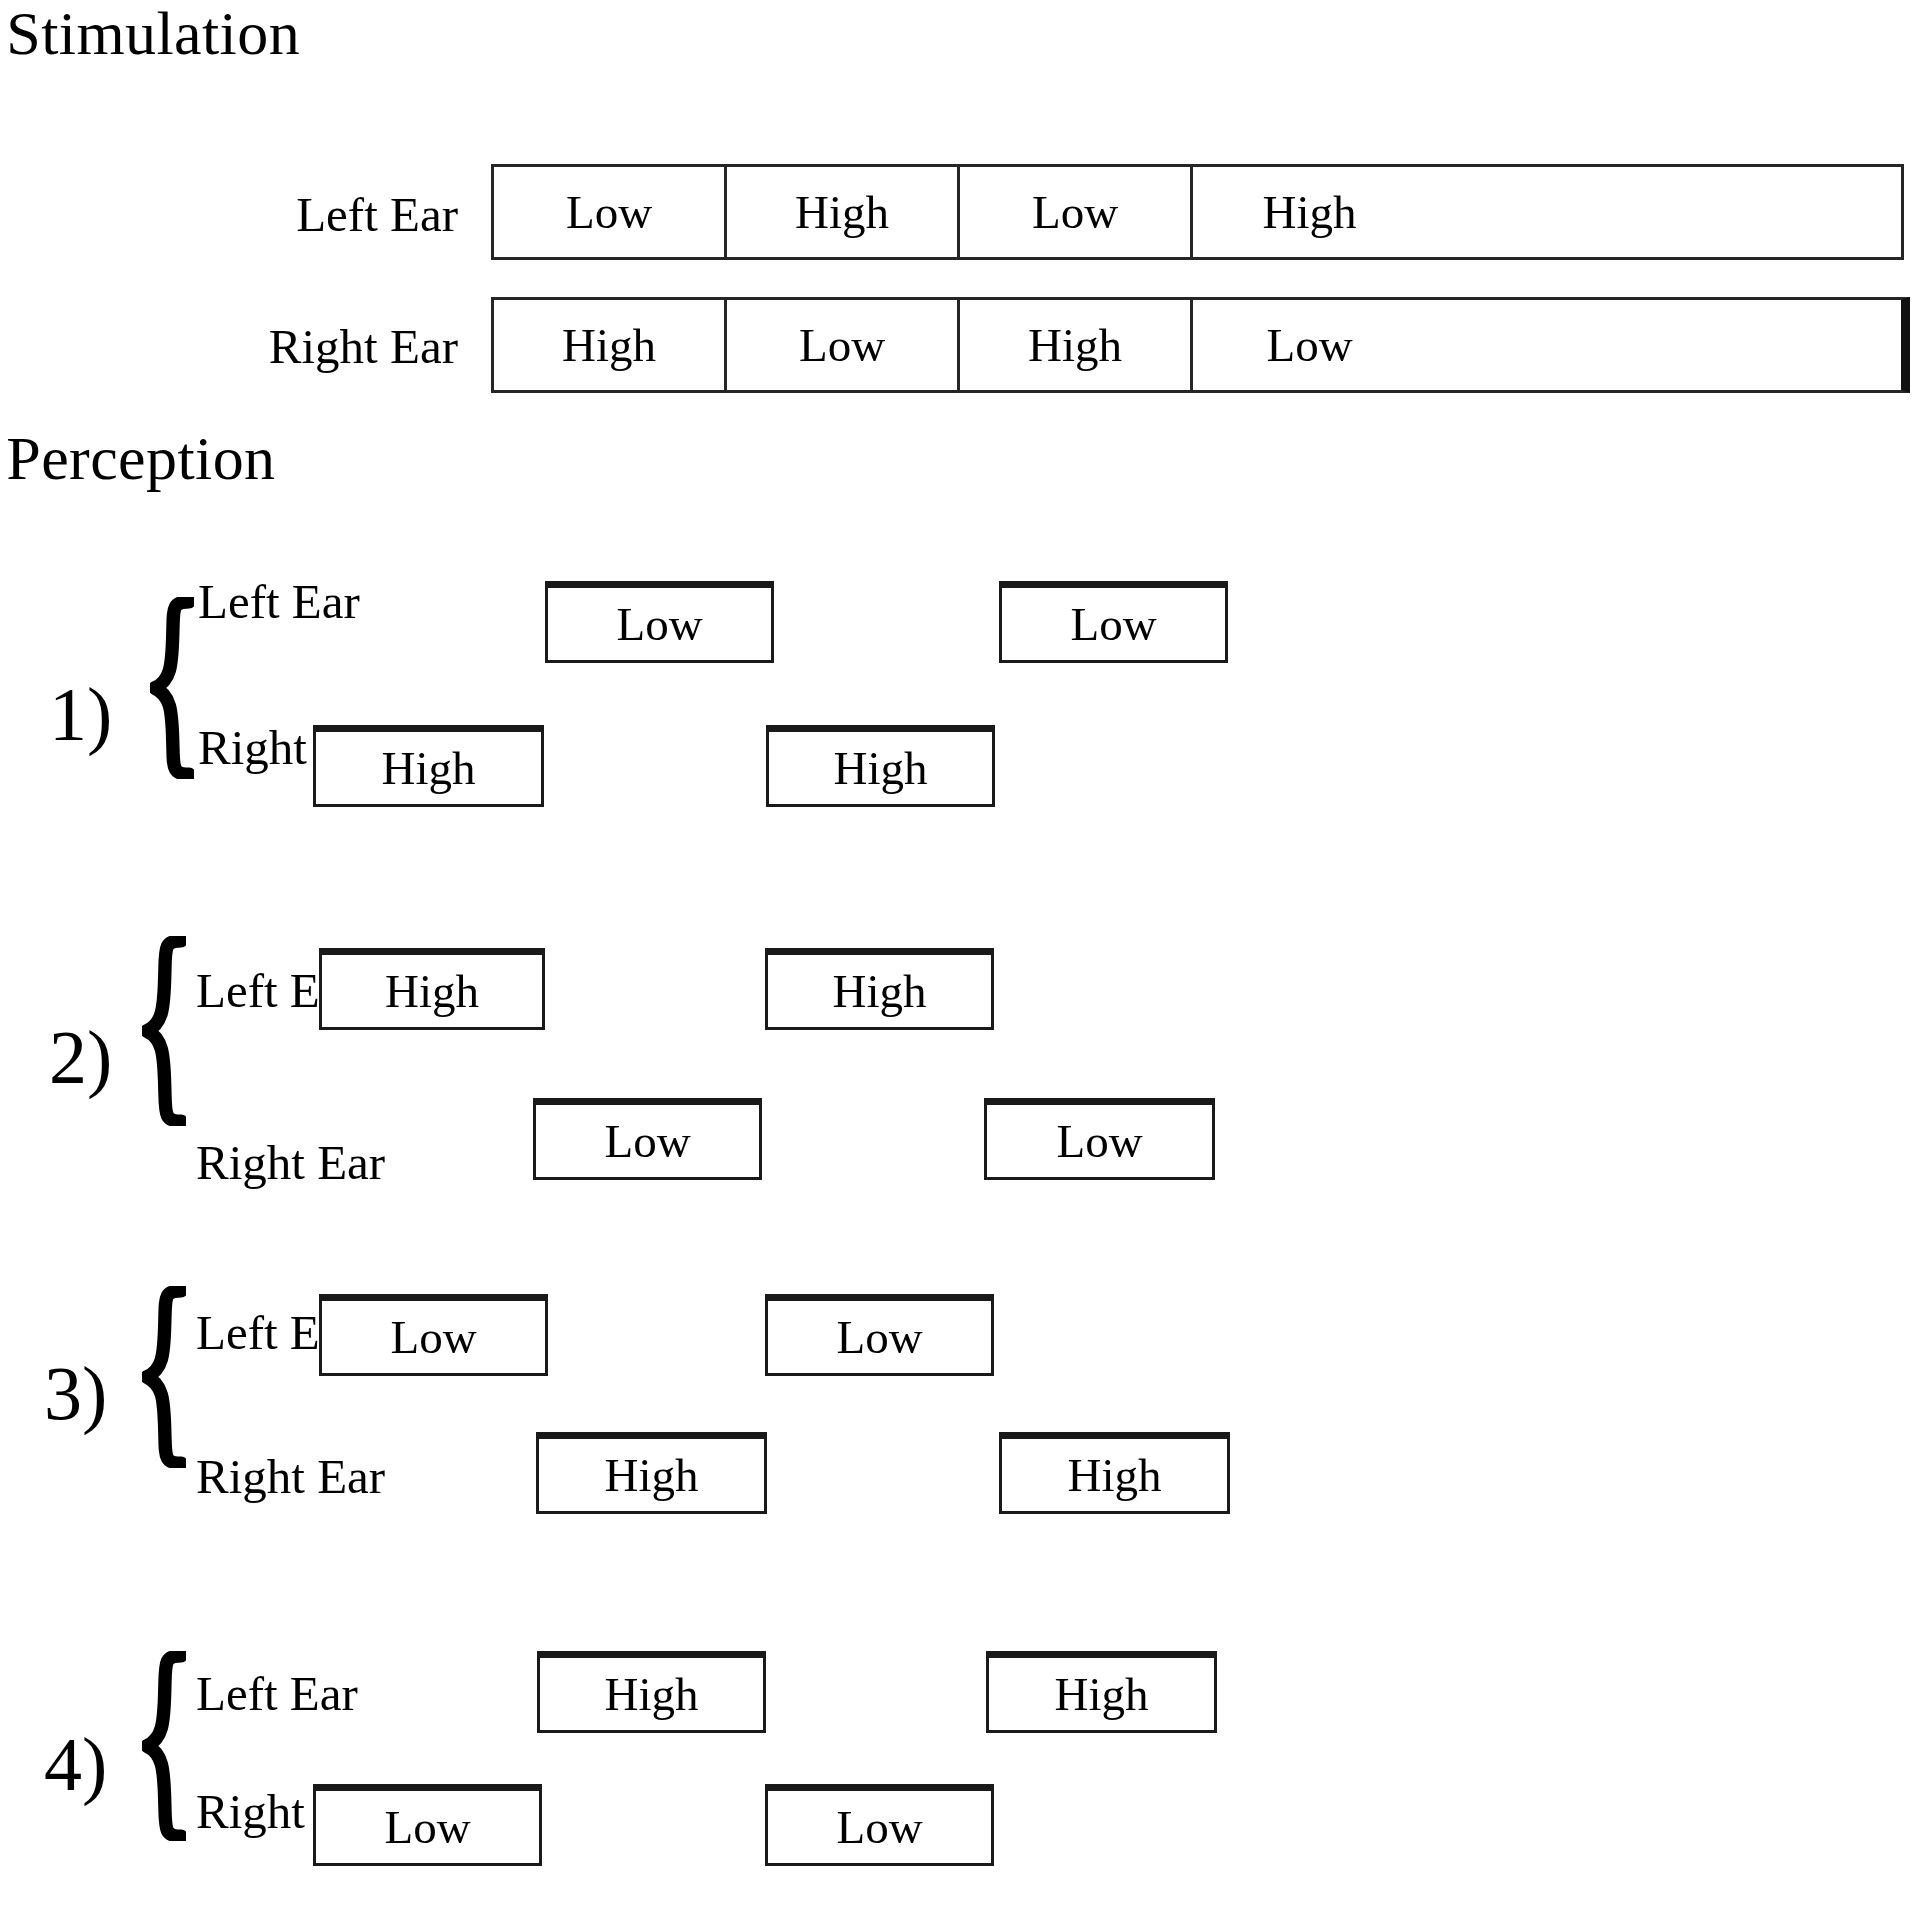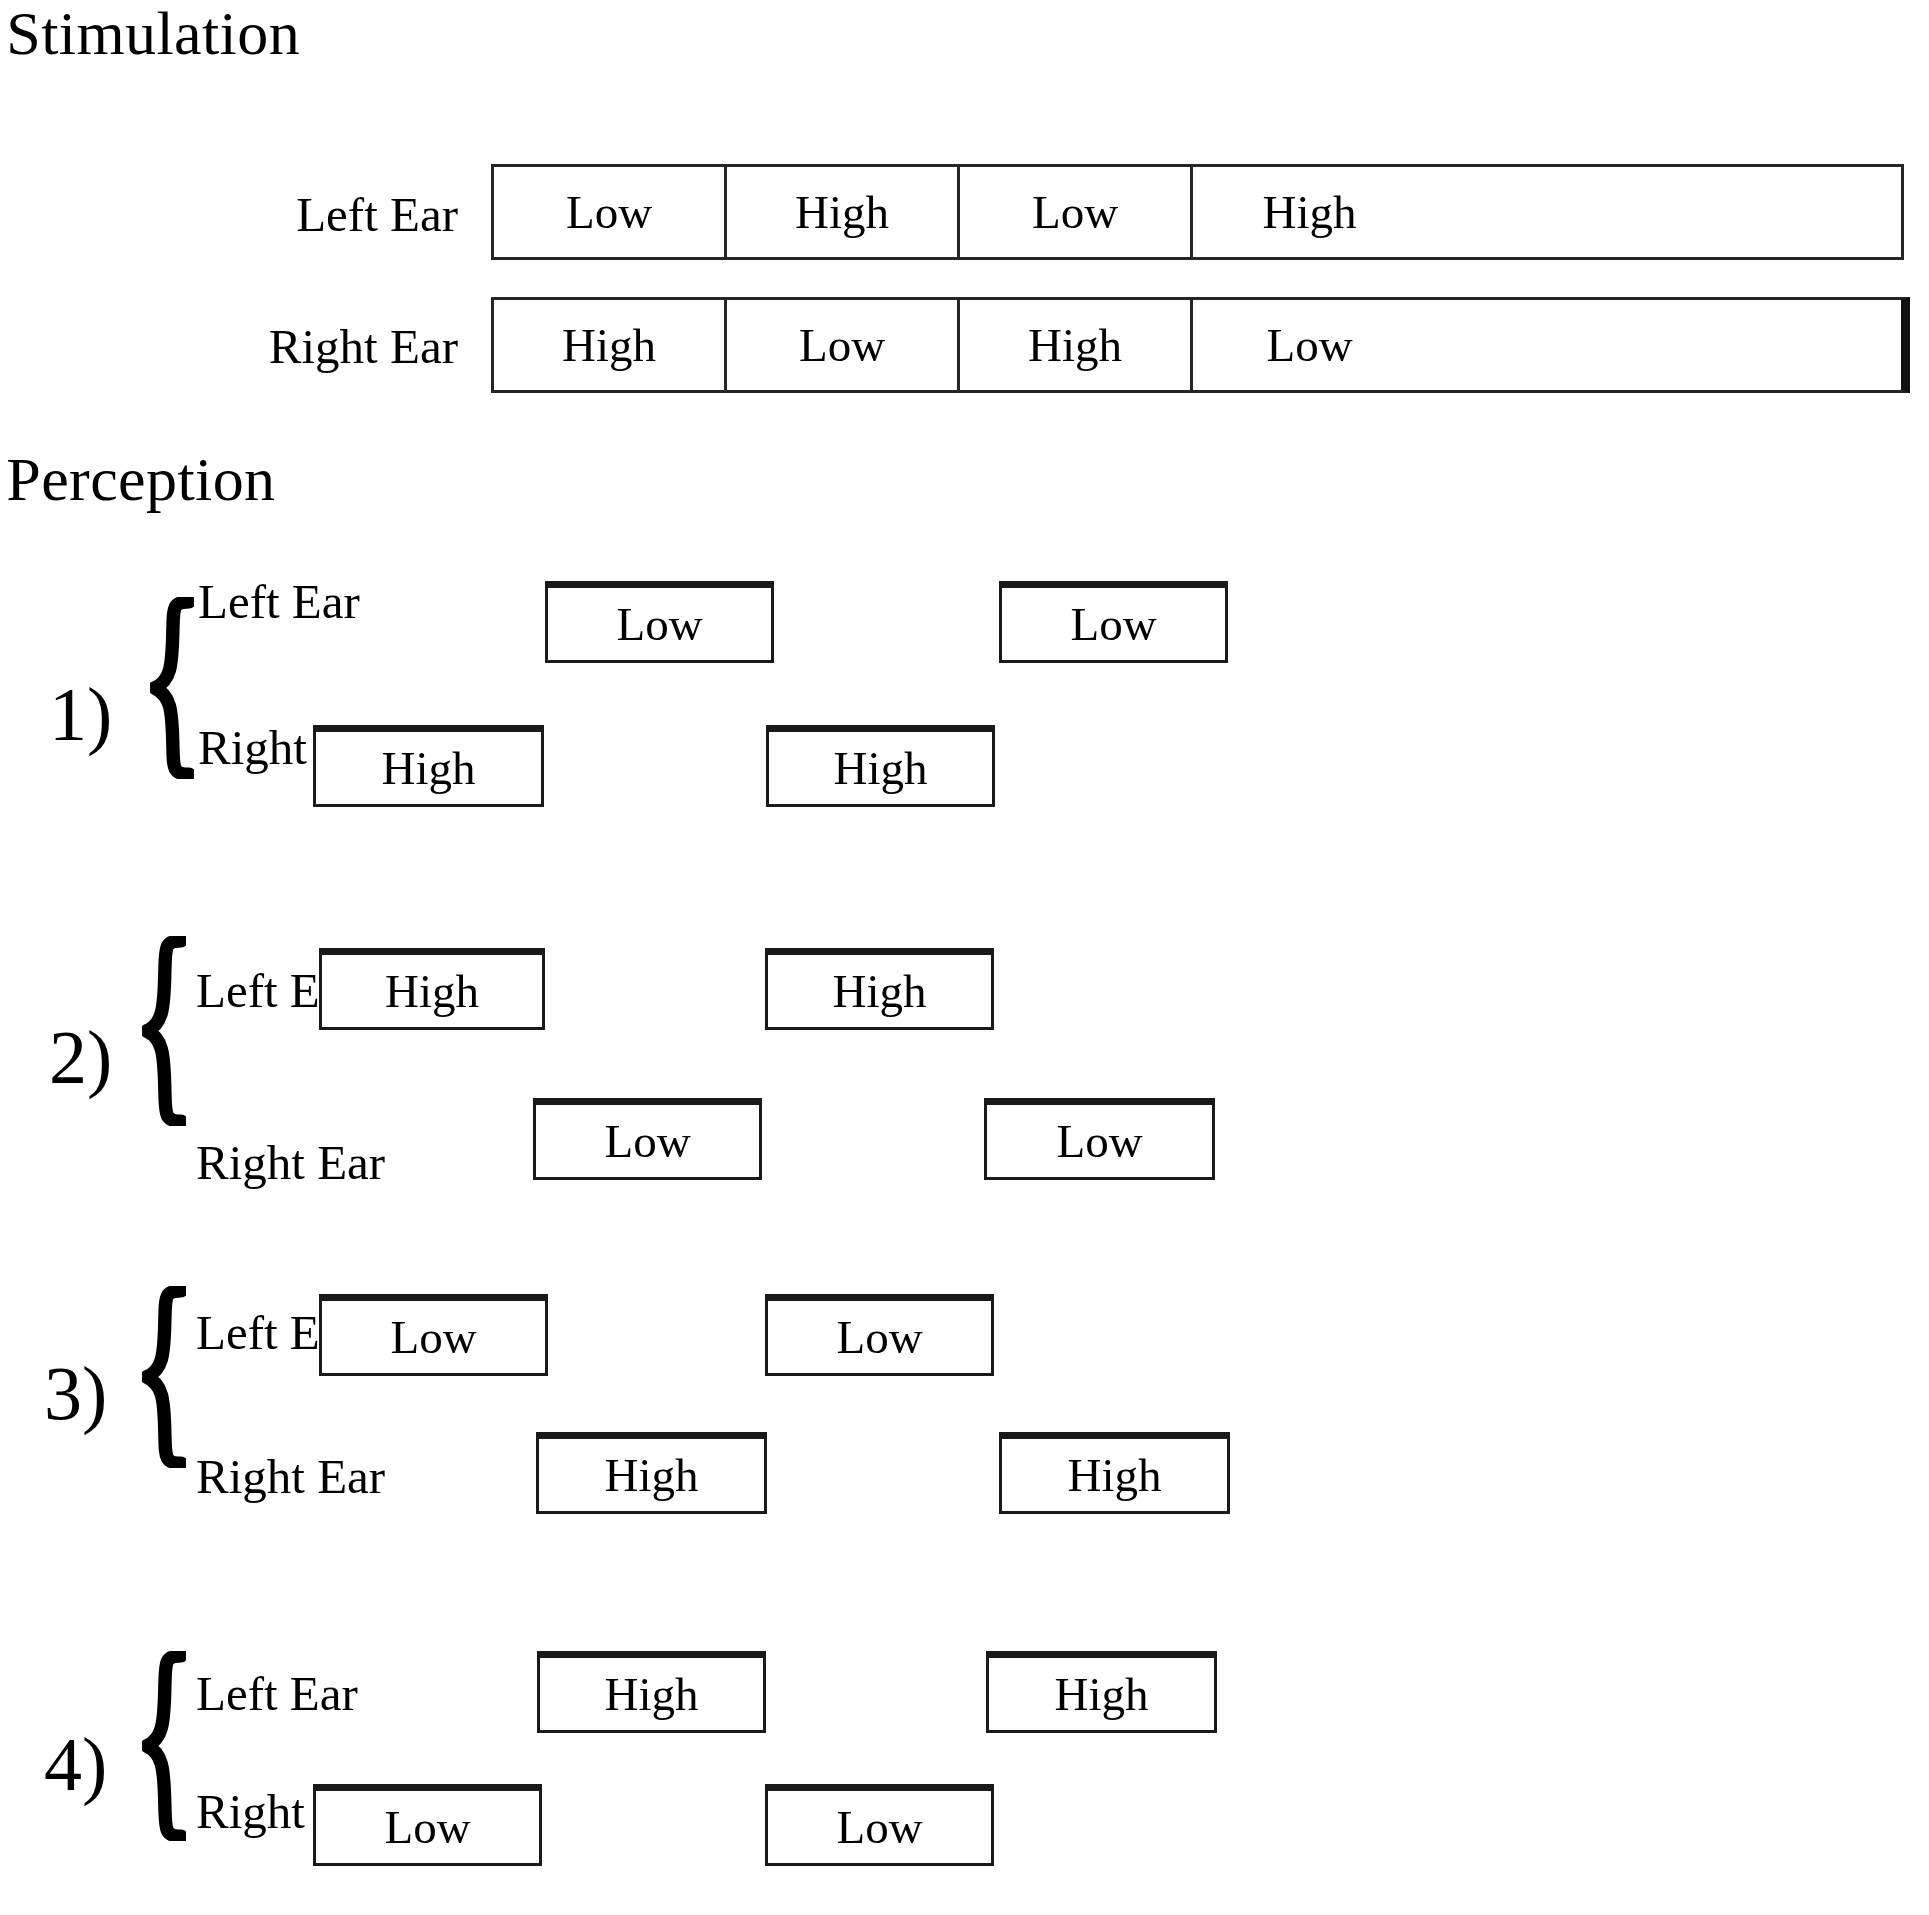--- a/index.html
+++ b/index.html
@@ -15,21 +15,21 @@
   
   .section-title{
     position:absolute;
     font-size:62px;
     line-height:1;
     letter-spacing:0.4px;
     white-space:nowrap;
     text-align:center;
   }
   #stimulation-title{ left:6.3px;  top:1.6px; }
-  #perception-title{  left:6.3px;  top:448px; }
+  #perception-title{  left:6.3px;  top:427px; }
 
   
   .row-label{
     position:absolute;
     font-size:49px;
     line-height:1;
     white-space:nowrap;
     text-align:right;
   }
 

